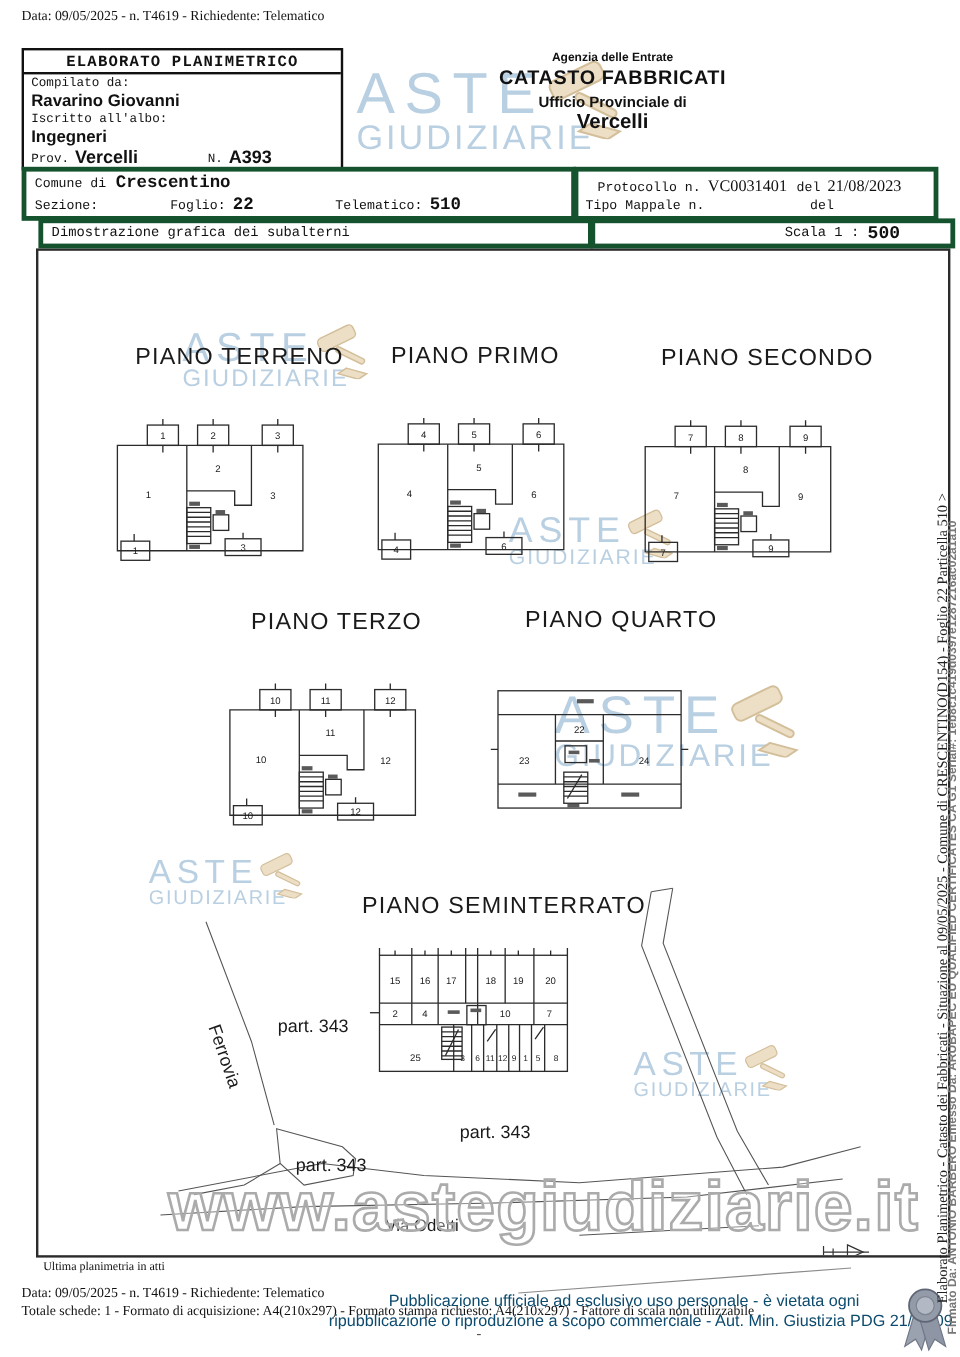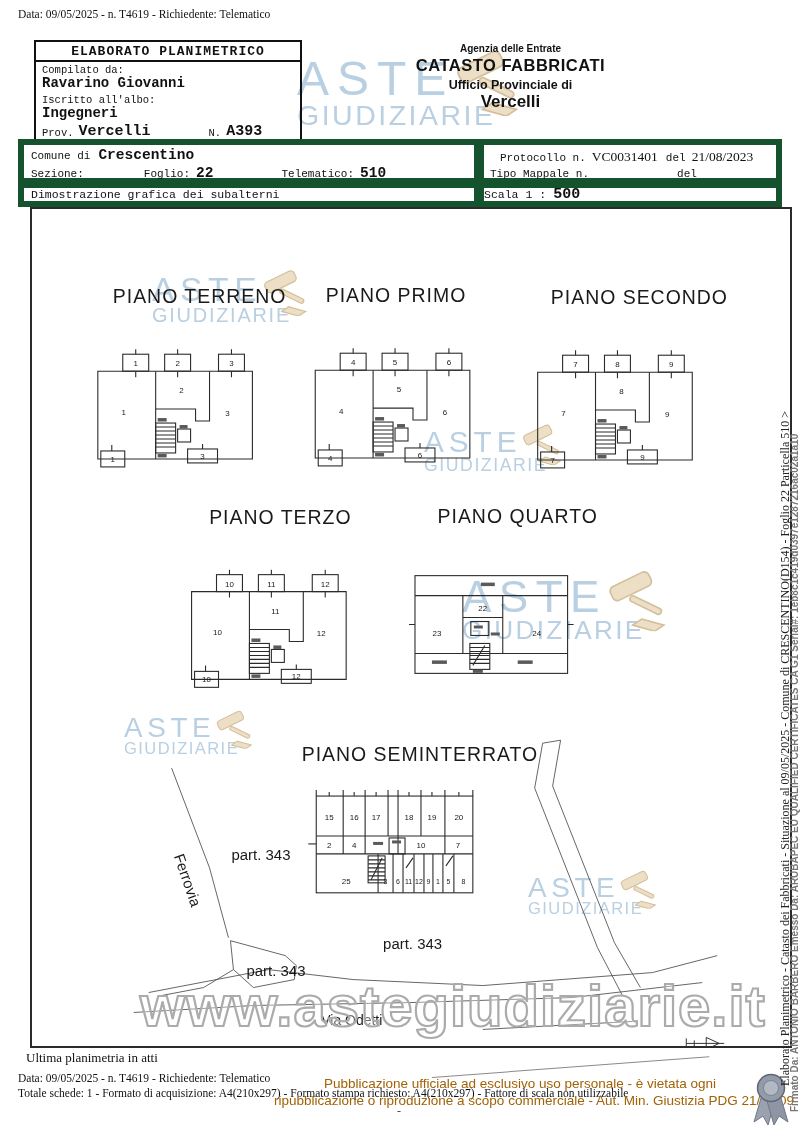--- a/index.html
+++ b/index.html
@@ -2,34 +2,34 @@
 <html><head>
 <meta charset="utf-8">
 <style>
   html,body{margin:0;padding:0;background:#e8e8e8}
   #page{position:relative;width:800px;height:1131px;background:#fff;overflow:hidden;
         font-family:"Liberation Sans",sans-serif;color:#111}
   .abs{position:absolute}
   .serif{font-family:"Liberation Serif",serif}
 
   
-  .hdr-box{left:34px;top:40px;width:264px;height:98px;border:2.5px solid #111;z-index:3;background:transparent}
+  .hdr-box{left:18px;top:40px;width:264px;height:98px;border:2.5px solid #111;z-index:3;background:transparent}
   .hdr-title{border-bottom:2.5px solid #111;text-align:center;font-family:"Liberation Mono",monospace;
              font-weight:bold;font-size:13px;letter-spacing:1px;padding:2px 0 1px}
   .hl{font-family:"Liberation Mono",monospace;font-size:10.5px;line-height:11px}
-  .hv{font-family:Liberation Mono, monospace;font-weight:bold;font-size:14px;line-height:14px}
+  .hv{font-family:Liberation Sans, sans-serif;font-weight:bold;font-size:14px;line-height:14px}
   .agz{left:398px;top:43px;width:225px;text-align:center;z-index:3;font-weight:bold}
   .agz .a1{font-size:10px}
   .agz .a2{font-size:16.5px;letter-spacing:.5px;margin-top:2px}
   .agz .a3{font-size:12.5px;margin-top:3px}
   .agz .a4{font-size:17px;margin-top:0}
 
   
   .band{z-index:3;display:flex}
-  .cell{border:6px solid #14532d;box-sizing:border-box;background:transparent}
+  .cell{border:4px solid #14532d;box-sizing:border-box;background:transparent}
   .lab{font-family:"Liberation Mono",monospace;font-size:11px}
   .bval{font-family:"Liberation Mono",monospace;font-weight:bold;font-size:14.5px}
   .sval{font-family:"Liberation Serif",serif;font-size:13.5px}
 
   
   .wm{position:absolute;z-index:1;color:#b9cfe2;transform-origin:0 0;white-space:nowrap}
   .wm-aste{font-size:48px;letter-spacing:8px;line-height:.95}
   .wm-giud{font-size:28.5px;letter-spacing:2.5px;margin-top:-3px}
   .wm-gavel{position:absolute;left:152px;top:-8px;width:80px;height:68px}
   .wm-url{left:108px;top:972px;width:690px;text-align:center;z-index:4;
@@ -41,21 +41,21 @@
   .plan-svg{position:absolute;left:0;top:0}
   .plan-svg text{font-family:"Liberation Sans",sans-serif;fill:#1a1a1a}
   .ptitle{font-size:19.5px;letter-spacing:1px;text-anchor:middle}
   .rn{font-size:8px;text-anchor:middle}
   .rn7{font-size:7px;text-anchor:middle}
   .mlabel{font-size:15px}
   .vlabel{font-size:14px}
 
   
   .foot{z-index:5}
-  .pubtxt{width:540px;text-align:center;color:#a16207;font-size:13.5px;z-index:5;white-space:nowrap}
+  .pubtxt{width:540px;text-align:center;color:#0c4a6e;font-size:13.5px;z-index:5;white-space:nowrap}
   .vtext{position:absolute;transform:rotate(-90deg);transform-origin:0 0;white-space:nowrap;z-index:5}
 </style>
 </head>
 <body>
 
 <svg width="0" height="0" style="position:absolute">
   <defs>
     <g id="gavel">
       <g fill="#ecdfc6" stroke="#d4bf9b" stroke-width="1.6">
         <rect x="6" y="10" width="42" height="15" rx="5" transform="rotate(-26 27 17)"></rect>
@@ -157,25 +157,25 @@
         <span class="lab" style="margin-left:8px">del</span>
         <span class="sval" style="margin-left:6px">21/08/2023</span>
       </div>
       <div style="display:flex;align-items:flex-end;padding:3px 0 0 6px">
         <span class="lab">Tipo Mappale n.</span>
         <span class="lab" style="margin-left:88px">del</span>
       </div>
     </div>
   </div>
 
-  <div class="abs band" style="left:18px;top:182px;width:764px;height:25px">
+  <div class="abs band" style="left:32px;top:182px;width:764px;height:25px">
     <div class="cell" style="width:462px;display:flex;align-items:center">
       <span class="lab" style="font-size:11.5px;padding-left:7px">Dimostrazione grafica dei subalterni</span>
     </div>
-    <div class="cell" style="flex:1;margin-left:-2px;display:flex;align-items:center;justify-content:flex-start;padding-right:18px">
+    <div class="cell" style="flex:1;margin-left:-2px;display:flex;align-items:center;justify-content:flex-end;padding-right:42px">
       <span class="lab" style="font-size:11.5px">Scala 1 :</span>
       <span class="bval" style="font-size:15px;margin-left:7px">500</span>
     </div>
   </div>
 
   <div class="abs main-box">
     <svg class="plan-svg" width="758" height="837" viewBox="0 0 760 838">
       <defs>
         <g id="plan-upper" fill="none" stroke="#2b2b2b" stroke-width="1.1">
           <path d="M0,22 H155 V110 H0 Z"></path>
@@ -340,21 +340,21 @@
         <path d="M656,836 H694"></path>
         <path d="M656,831 V841"></path>
         <path d="M664,833 V839"></path>
         <path d="M676,830 L689,836 L676,842 Z"></path>
       </g>
     </svg>
   </div>
 
   <div class="abs wm-url">www.astegiudiziarie.it</div>
 
-  <div class="abs serif foot" style="left:26px;top:1050px;font-size:13px">Ultima planimetria in atti</div>
+  <div class="abs serif foot" style="left:36px;top:1050px;font-size:10px">Ultima planimetria in atti</div>
   <div class="abs serif foot" style="left:18px;top:1072px;font-size:11.5px">Data: 09/05/2025 - n. T4619 - Richiedente: Telematico</div>
   <div class="abs serif foot" style="left:18px;top:1087px;font-size:11.5px">Totale schede: 1 - Formato di acquisizione: A4(210x297)  - Formato stampa richiesto: A4(210x297) - Fattore di scala non utilizzabile</div>
 
   <div class="abs foot" style="left:432px;top:1077px;width:278px;border-top:1px solid #8a8a8a;transform:rotate(-4.3deg);transform-origin:0 50%"></div>
   <div class="abs pubtxt" style="left:250px;top:1076px">Pubblicazione ufficiale ad esclusivo uso personale - è vietata ogni</div>
   <div class="abs pubtxt" style="left:264px;top:1093px">ripubblicazione o riproduzione a scopo commerciale - Aut. Min. Giustizia PDG 21/07/09</div>
   <div class="abs serif foot" style="left:397px;top:1104px;font-size:12px;color:#444">-</div>
 
   <svg class="abs foot" style="left:750px;top:1070px" width="42" height="58" viewBox="0 0 42 58">
     <path d="M11,28 L4,52 L13,46 L18,55 L25,31 Z" fill="#9aa2b0" stroke="#707787" stroke-width="1"></path>

